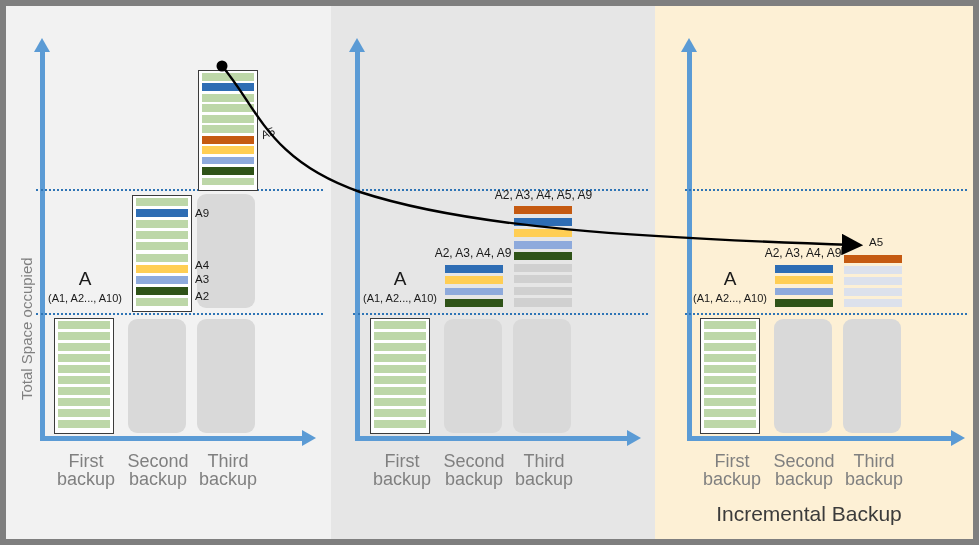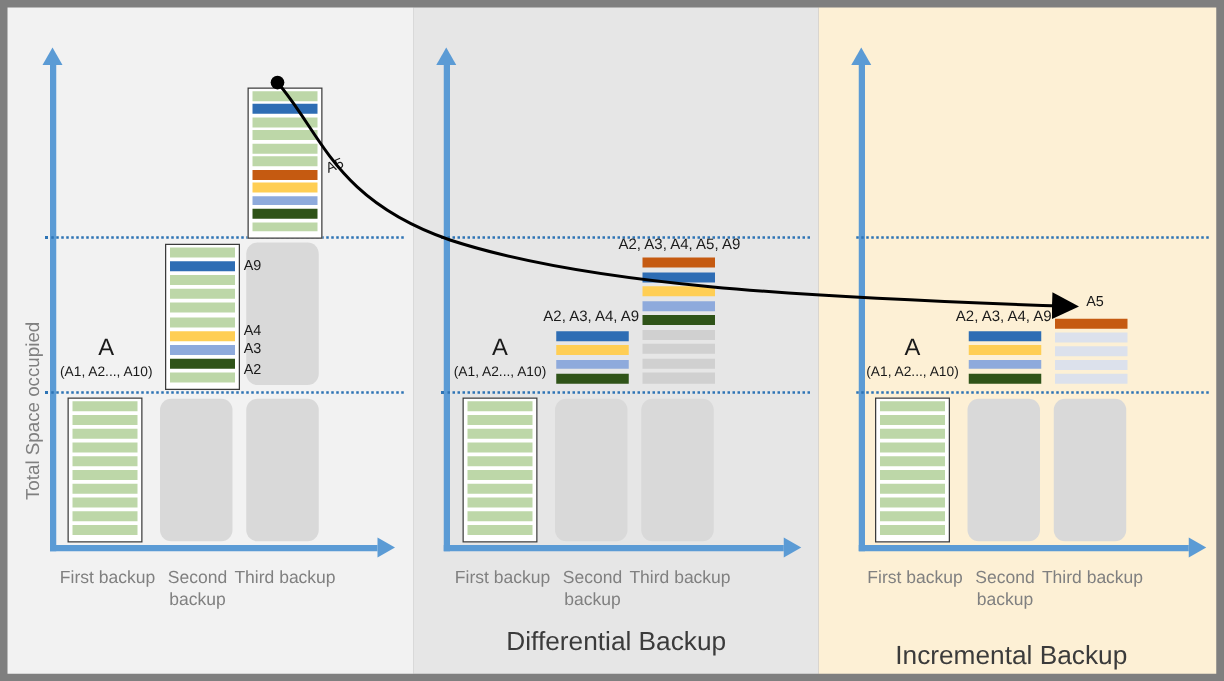--- a/index.html
+++ b/index.html
@@ -14,21 +14,21 @@
   .axis-h{position:absolute;height:5px;background:#5B9BD5;}
   .arrowhead-up{position:absolute;width:0;height:0;border-left:8px solid transparent;border-right:8px solid transparent;border-bottom:14px solid #5B9BD5;}
   .arrowhead-right{position:absolute;width:0;height:0;border-top:8px solid transparent;border-bottom:8px solid transparent;border-left:14px solid #5B9BD5;}
 
   .dotted{position:absolute;height:0;border-top:2px dotted #2E74B5;}
 
   .ylabel{position:absolute;color:#808080;font-size:15px;white-space:nowrap;
           transform:rotate(-90deg);transform-origin:left top;}
 
   .panel-title{position:absolute;text-align:center;color:#3B3B3B;font-size:21px;}
-  .tick-label{position:absolute;text-align:center;color:#808080;font-size:14px;line-height:18px;width:84px;}
+  .tick-label{position:absolute;text-align:center;color:#808080;font-size:18px;line-height:18px;width:84px;}
 
   .grayblock{position:absolute;background:#D9D9D9;border-radius:9px;}
 
   .stack{position:absolute;box-sizing:border-box;}
   .stack.framed{border:1px solid #3B3B3B;background:#FFFFFF;}
   .stripe{position:absolute;left:0;right:0;}
 
   .bigA{position:absolute;font-size:19px;color:#1a1a1a;text-align:center;width:120px;}
   .subA{position:absolute;font-size:11px;color:#1a1a1a;text-align:center;width:140px;}
   .slabel{position:absolute;font-size:11.5px;color:#1a1a1a;white-space:nowrap;}
@@ -155,21 +155,20 @@
     <div class="bigA" style="left:9px;top:262px;">A</div>
     <div class="subA" style="left:-1px;top:286px;">(A1, A2..., A10)</div>
 
     <div class="grouplabel" style="left:92px;top:240px;width:100px;">A2, A3, A4, A9</div>
     <div class="grouplabel" style="left:145px;top:182px;width:135px;">A2, A3, A4, A5, A9</div>
 
     <div class="tick-label" style="left:29px;top:446px;">First backup</div>
     <div class="tick-label" style="left:101px;top:446px;">Second backup</div>
     <div class="tick-label" style="left:171px;top:446px;">Third backup</div>
 
-    <div class="panel-title" style="left:0;top:496px;width:324px;">Differential Backup</div>
   </div>
 
   <div class="panel" id="panel-incr">
     <div class="axis-v" style="left:32px;top:46px;height:389px;"></div>
     <div class="arrowhead-up" style="left:26px;top:32px;"></div>
     <div class="axis-h" style="left:32px;top:430px;width:264px;"></div>
     <div class="arrowhead-right" style="left:296px;top:424px;"></div>
 
     <div class="dotted" style="left:30px;top:183px;width:282px;"></div>
     <div class="dotted" style="left:30px;top:307px;width:282px;"></div>
@@ -206,21 +205,21 @@
     <div class="bigA" style="left:15px;top:262px;">A</div>
     <div class="subA" style="left:5px;top:286px;">(A1, A2..., A10)</div>
 
     <div class="grouplabel" style="left:98px;top:240px;width:100px;">A2, A3, A4, A9</div>
     <div class="slabel" style="left:214px;top:230px;">A5</div>
 
     <div class="tick-label" style="left:35px;top:446px;">First backup</div>
     <div class="tick-label" style="left:107px;top:446px;">Second backup</div>
     <div class="tick-label" style="left:177px;top:446px;">Third backup</div>
 
-    <div class="panel-title" style="left:0;top:496px;width:308px;margin-top:11px;">Incremental Backup</div>
+    <div class="panel-title" style="left:0;top:496px;width:308px;">Incremental Backup</div>
   </div>
 
   <div class="ylabel" style="left:18px;top:400px;">Total Space occupied</div>
 
   <svg class="overlay" viewBox="0 0 979 545">
     <defs>
       <marker id="arrowhead-blk" markerWidth="9" markerHeight="9" refX="6" refY="4.5" orient="auto">
         <polygon points="0,0 9,4.5 0,9" fill="#000"></polygon>
       </marker>
     </defs>

